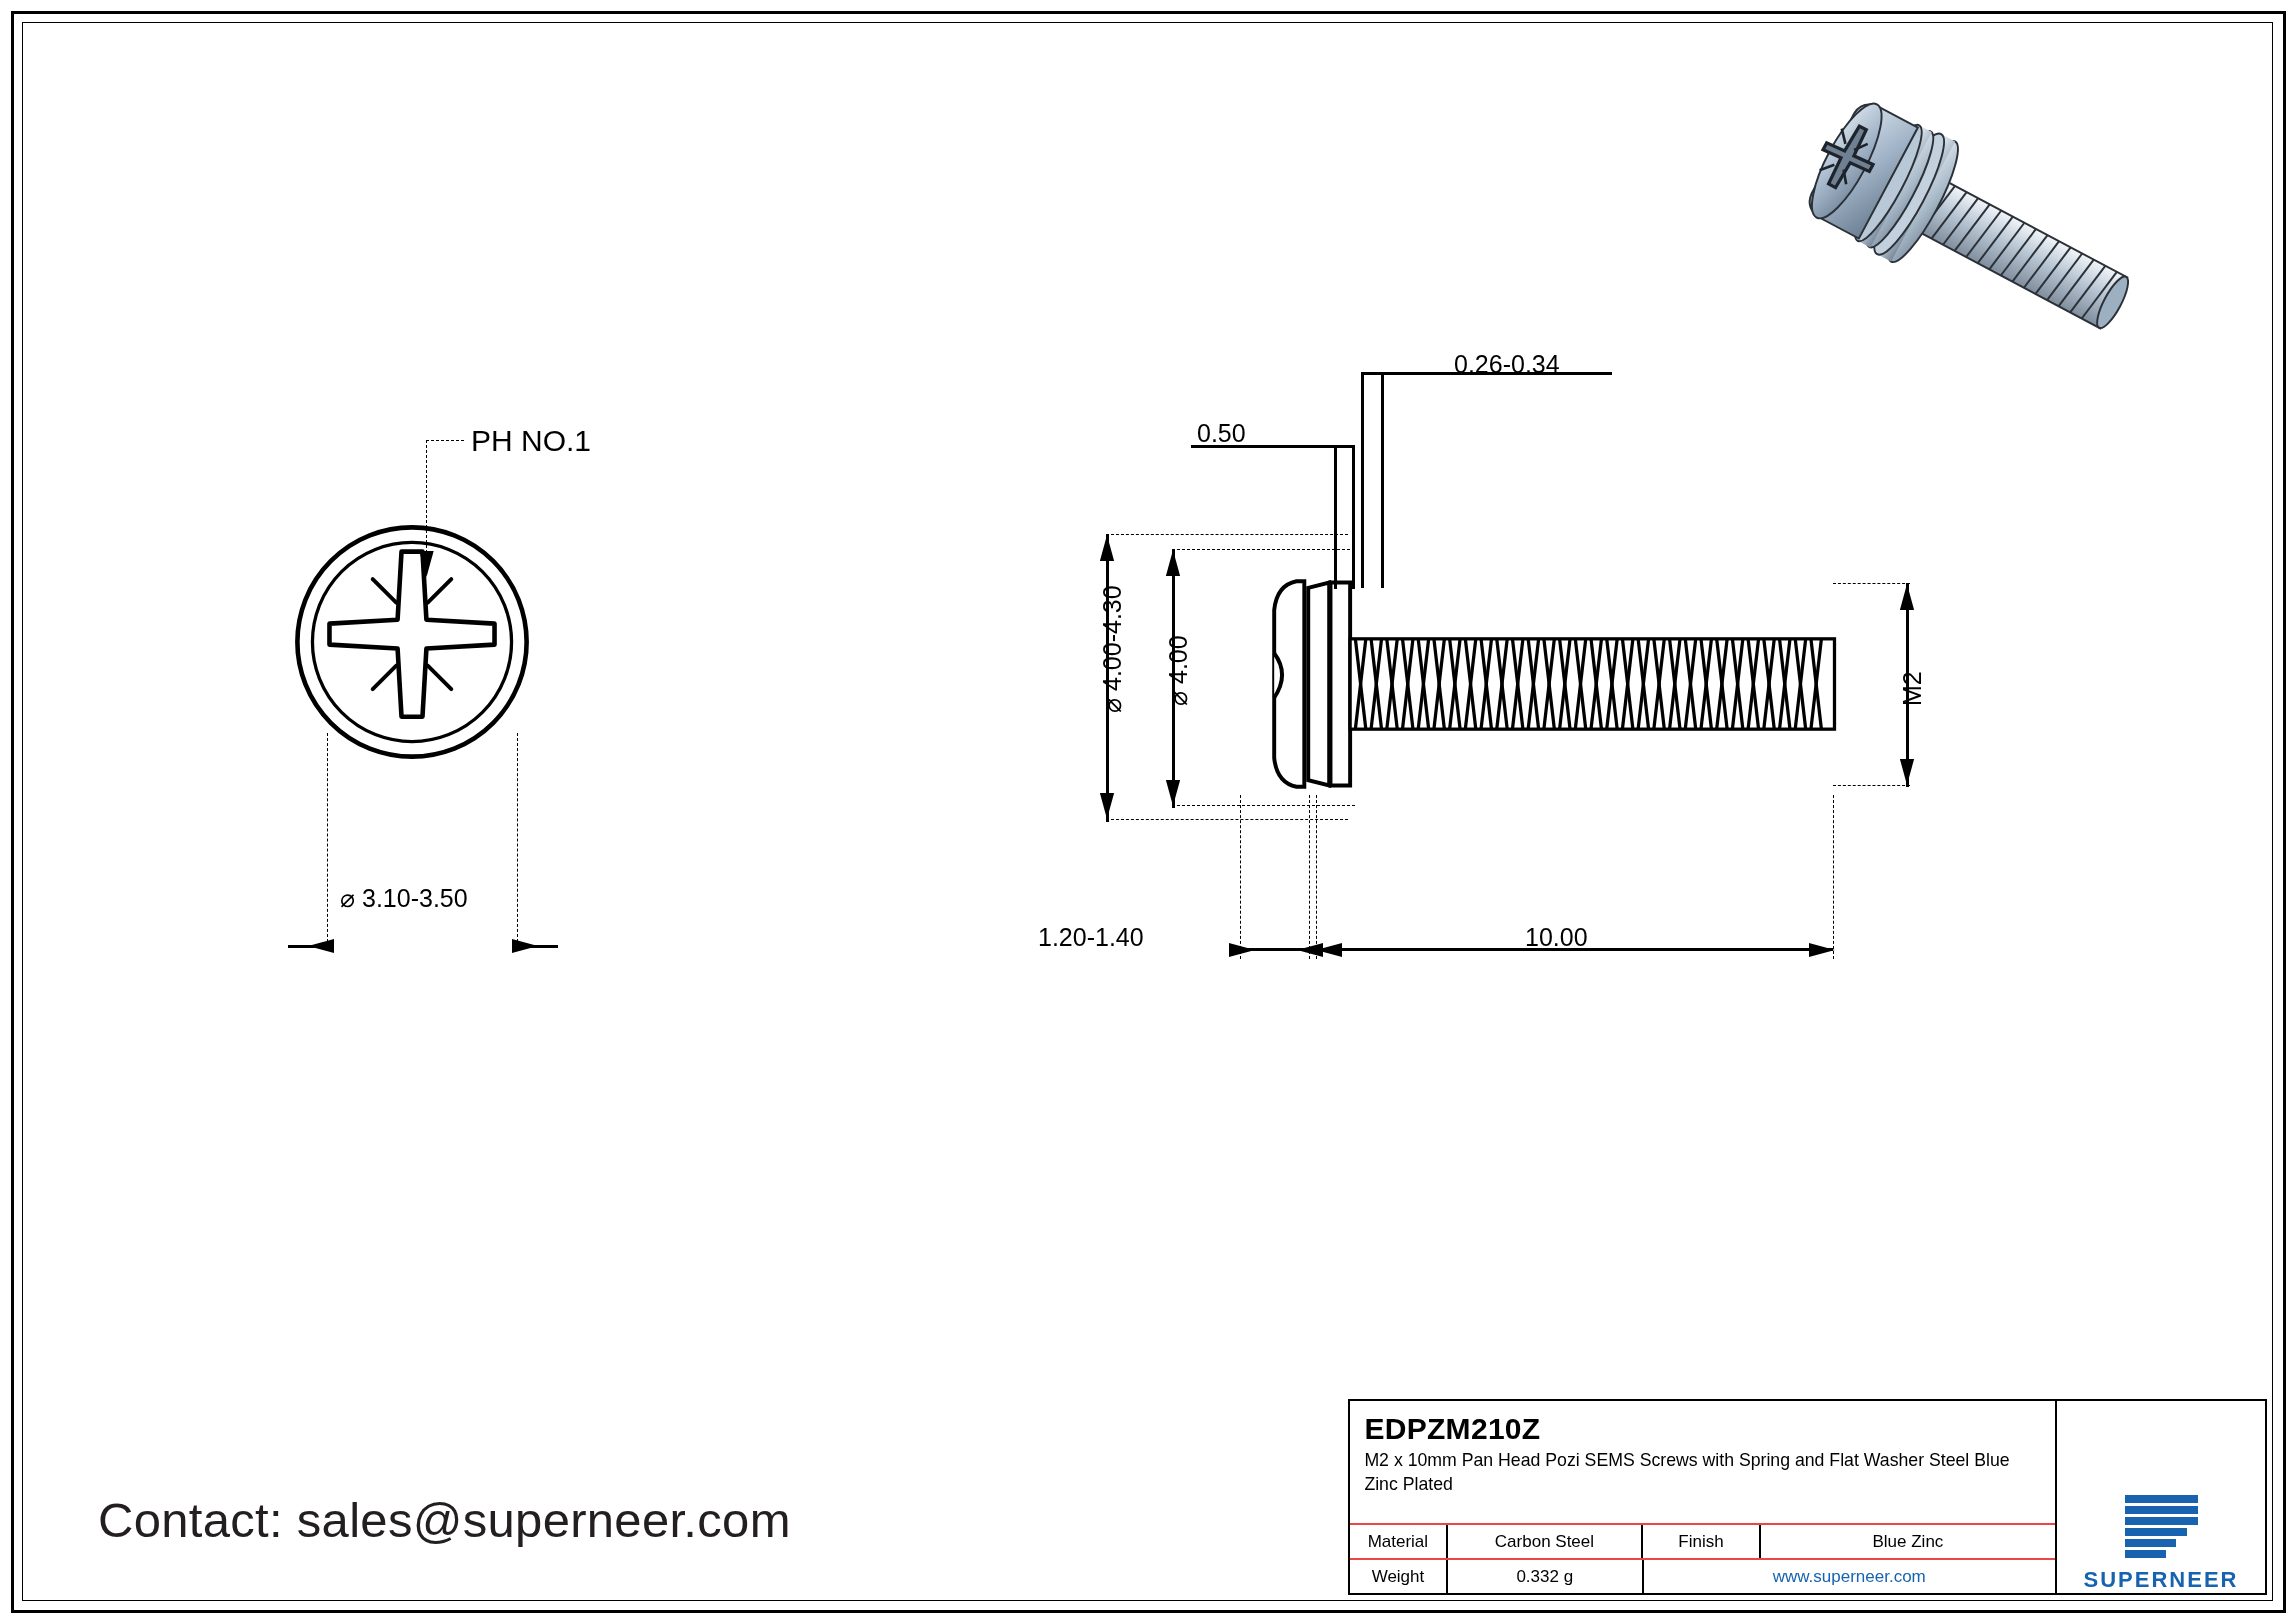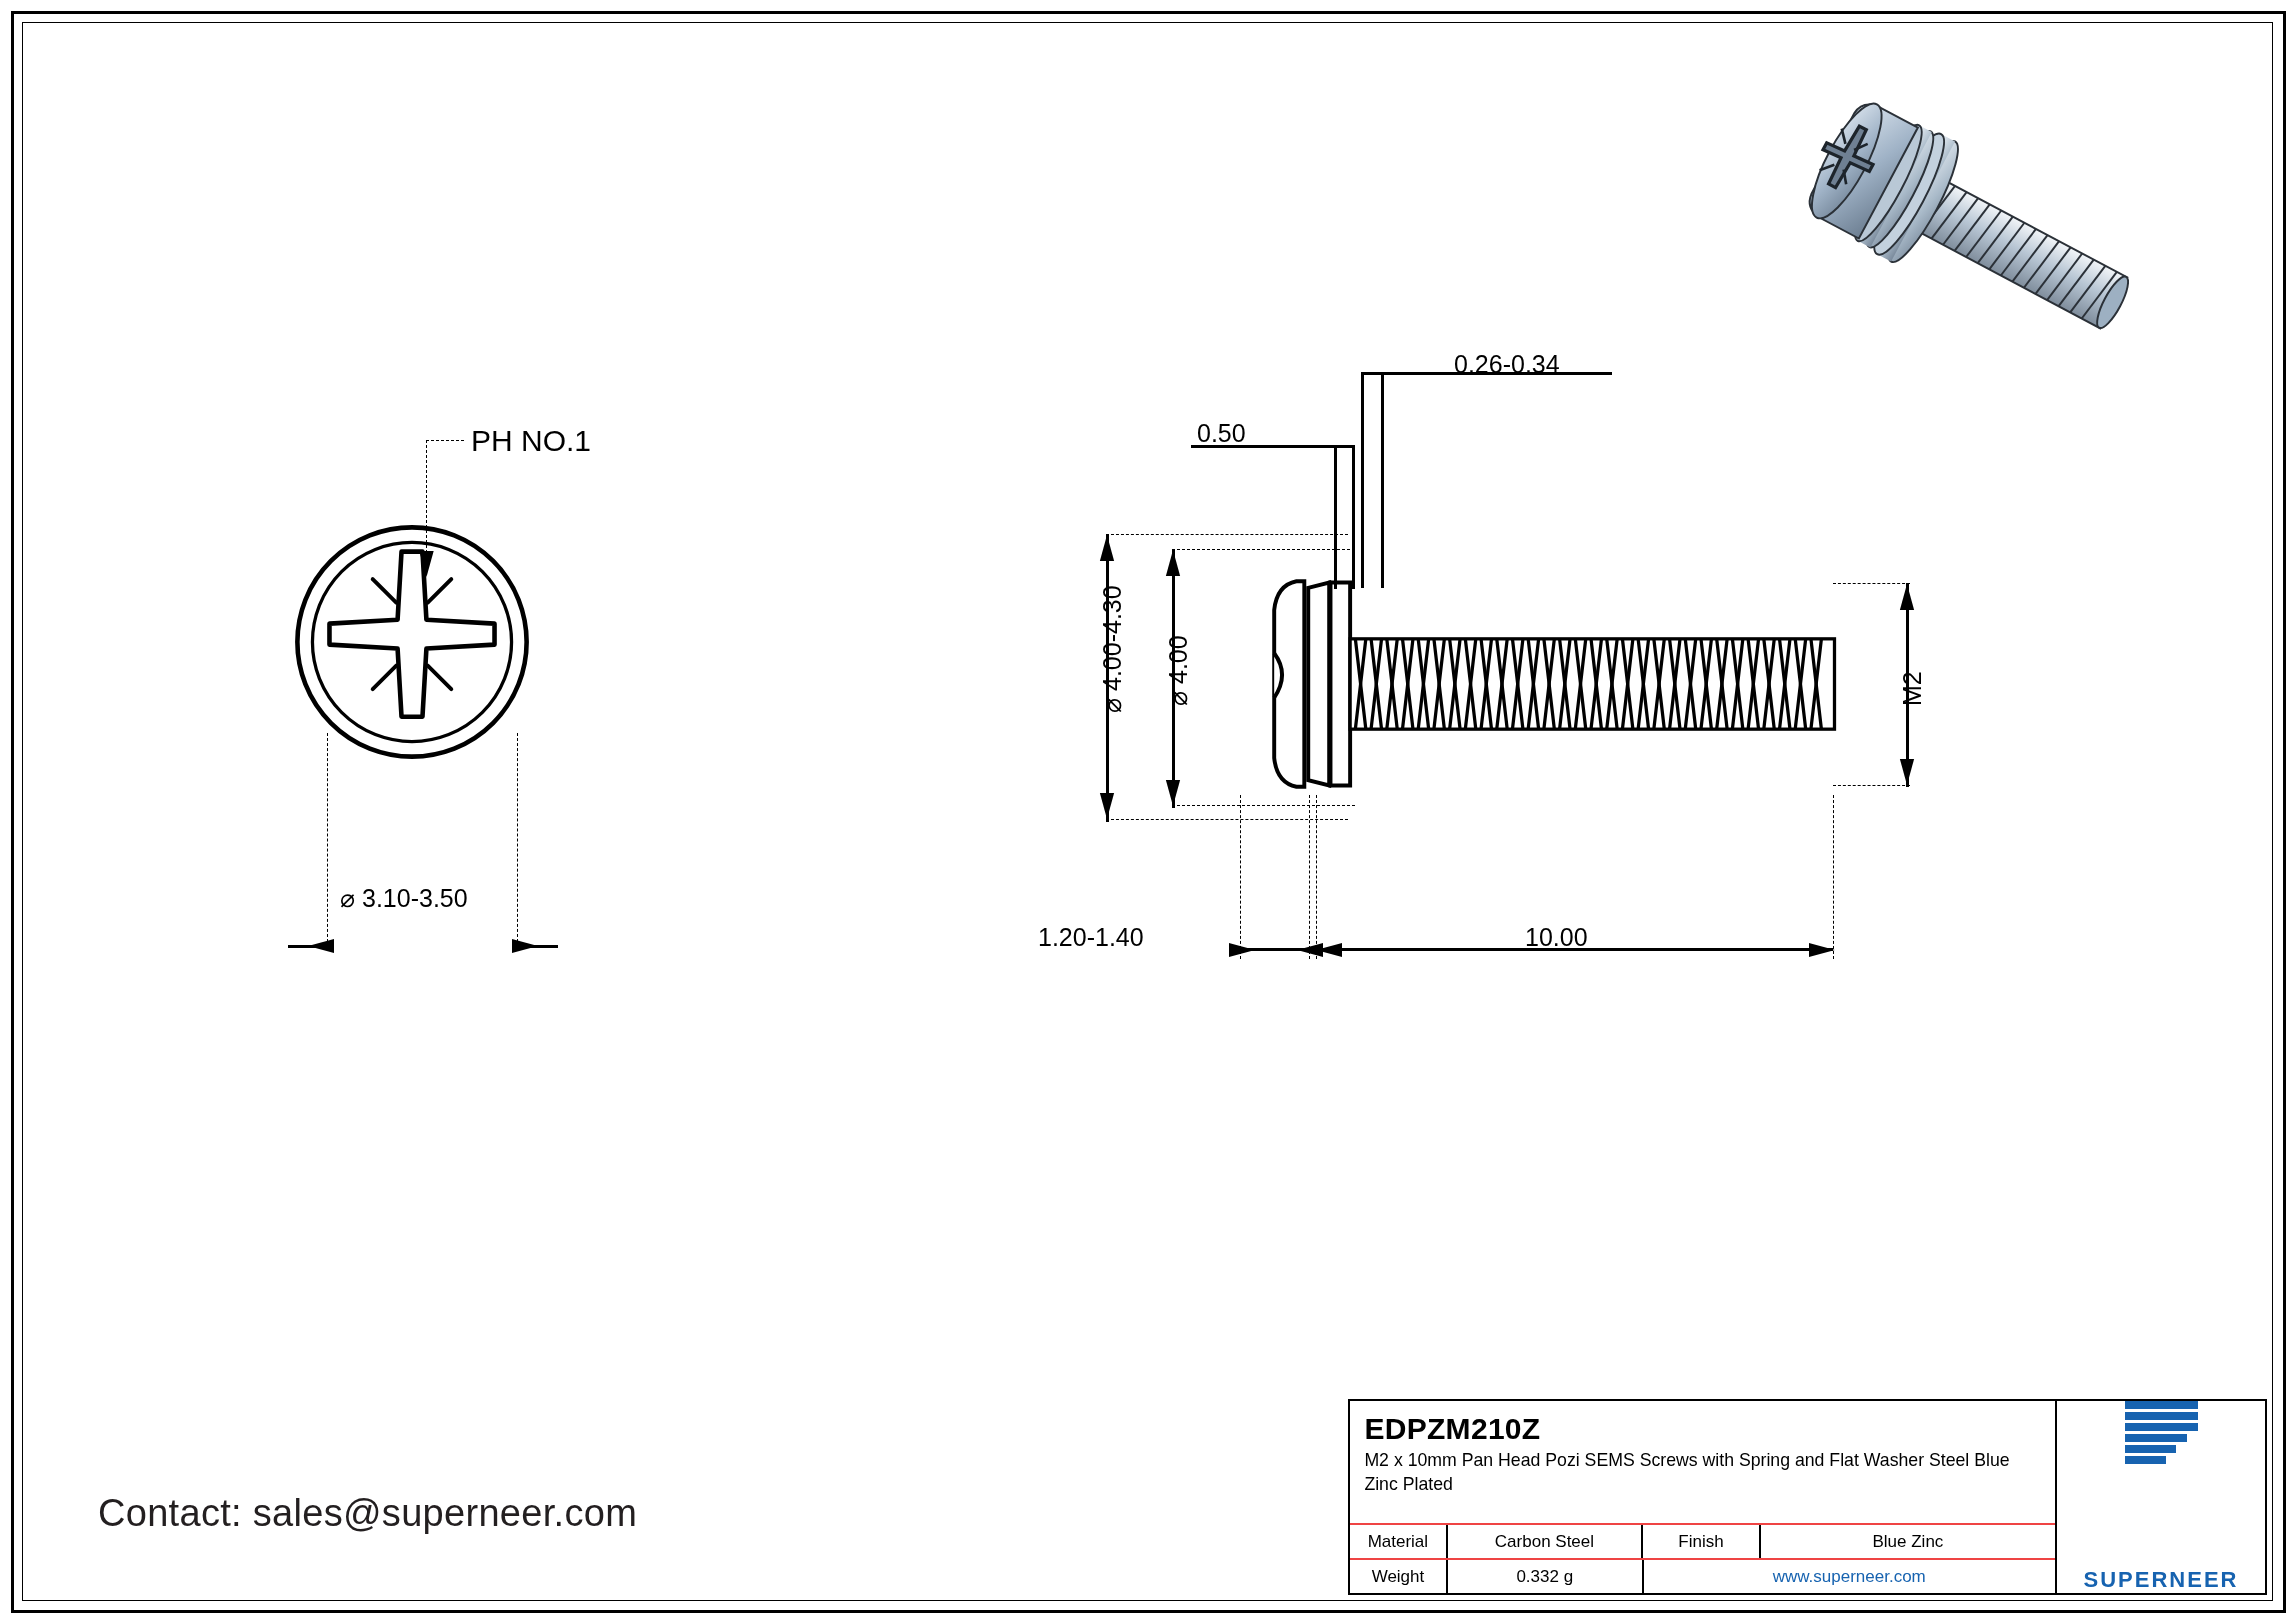--- a/index.html
+++ b/index.html
@@ -65,21 +65,21 @@
   .svgbox {
     position: absolute;
     overflow: visible;
   }
 
   
   #contact {
     position: absolute;
     left: 98px;
     top: 1492px;
-    font-size: 38px;
+    font-size: 49px;
     color: #231f20;
     letter-spacing: 0.3px;
     white-space: nowrap;
   }
 
   
   #titleblock {
     position: absolute;
     left: 1348px;
     top: 1399px;
@@ -128,21 +128,21 @@
   .tb-cell.lbl { width: 98px; border-right: 2px solid #000; }
   .tb-cell.val { width: 196px; border-right: 2px solid #000; }
   .tb-cell.lbl2 { width: 118px; border-right: 2px solid #000; }
   .tb-cell.val2 { width: 295px; border-radius: 11px; }
   .tb-cell.link { color: #1763b0; }
   #tb-right {
     flex: 1;
     display: flex;
     flex-direction: column;
     align-items: center;
-    justify-content: space-between;
+    justify-content: flex-end;
     gap: 9.2px;
   }
   #logo-bars {
     width: 73px;
     height: 63px;
     display: flex;
     flex-direction: column;
     justify-content: space-between;
   }
   #logo-bars i {

